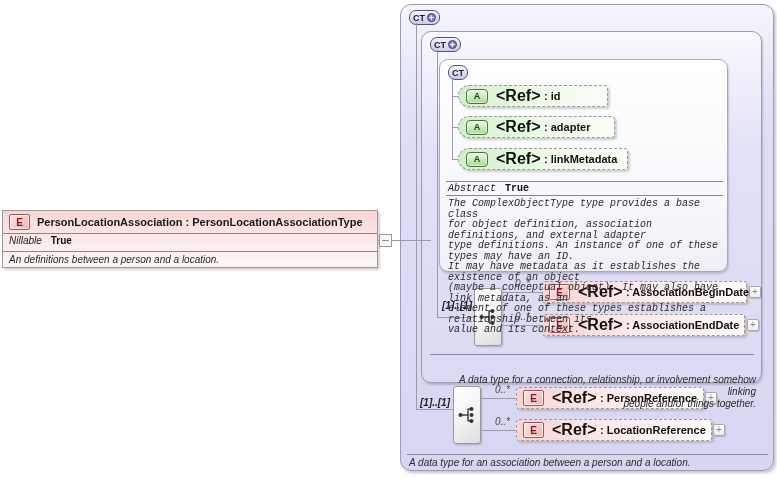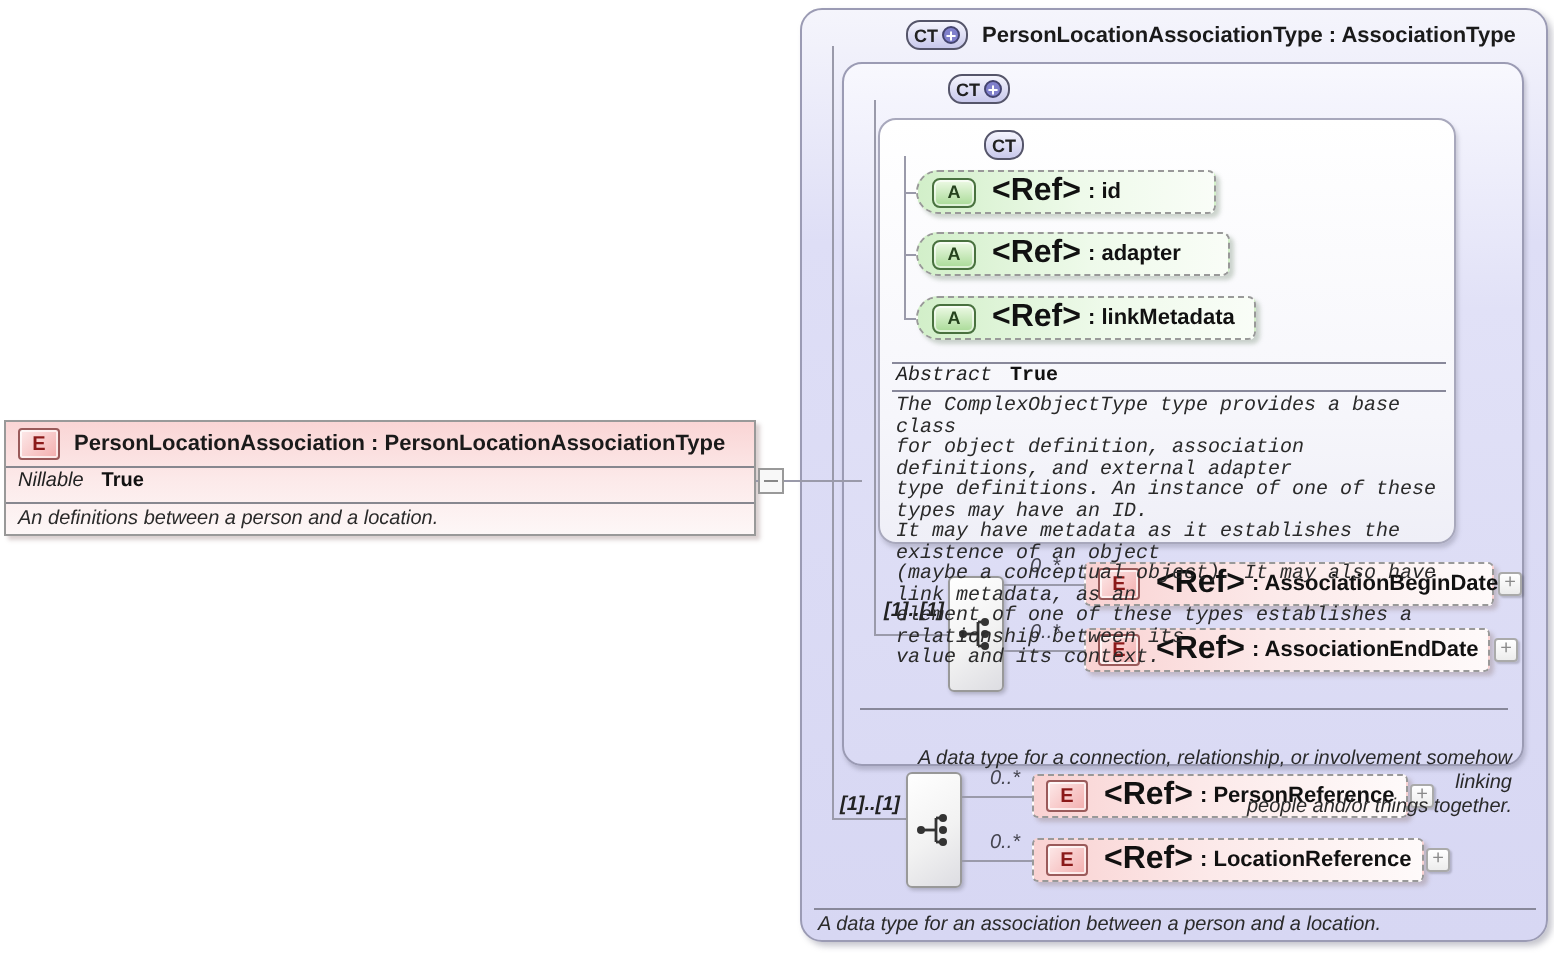--- a/index.html
+++ b/index.html
@@ -13,21 +13,21 @@
   .inner{left:20px;top:26px;width:341px;height:352px;border-radius:10px;
          background:linear-gradient(to bottom,#f8f8fe 0%,#e1e1f7 35%,#dadaf4 100%);
          box-shadow:1px 2px 2px rgba(110,110,130,.35);}
   .ctbox{left:17px;top:27px;width:289px;height:213px;border-radius:9px;border-color:#a8a8bc;
          background:linear-gradient(to bottom,#ffffff 0%,#f6f6fb 70%,#efeff7 100%);
          box-shadow:1px 2px 2px rgba(120,120,140,.35);}
   .leftbox{left:2px;top:210px;width:376px;height:58px;border-color:#999;
          background:linear-gradient(to bottom,#fad5d5 0%,#fce9e9 50%,#fdf7f7 100%);
          box-shadow:2px 2px 2px rgba(150,120,120,.35);}
 
-  .hdr{position:absolute;left:8px;top:5px;display:flex;align-items:center;gap:7px;white-space:nowrap;margin-left:44px;}
+  .hdr{position:absolute;left:8px;top:5px;display:flex;align-items:flex-end;gap:7px;white-space:nowrap;}
   .title{font-weight:bold;font-size:11px;color:#1a1a1a;}
 
   .ct-icon{display:inline-flex;align-items:center;gap:2px;border:1px solid #55556a;border-radius:7px;
            background:linear-gradient(#f4f4fd,#c9c9ec);padding:0 3px;height:13px;
            font-size:9px;font-weight:bold;color:#222;}
   .ct-plus{display:inline-block;width:9px;height:9px;border-radius:50%;background:#8080cc;
            border:1px solid #44446f;color:#fff;font-size:9px;line-height:8px;text-align:center;
            font-weight:bold;box-sizing:border-box;}
   .e-icon{flex:none;width:19px;height:14px;border:1px solid #9a5a5a;border-radius:2px;
           background:linear-gradient(135deg,#fdeaea,#f3adad);color:#8b1a1a;font-weight:bold;
@@ -88,21 +88,20 @@
   <div class="conn-sq" style="z-index:5;">
     <div class="bar"></div>
   </div>
 
   <div class="box outer">
     <div class="hdr">
       <span class="ct-icon">
         <span>CT</span>
           <span class="ct-plus">+</span>
       </span>
-      <span class="title">PersonLocationAssociationType : AssociationType</span>
     </div>
 
     <div class="vline" style="left:15px;top:18px;height:386px;"></div>
     <div class="hline" style="left:15px;top:404px;width:37px;"></div>
     <div class="seqlabel" style="left:19px;top:392px;">[1]..[1]</div>
 
     <div class="compositor" style="left:52px;top:381px;">
       <svg width="18" height="18" viewBox="0 0 18 18">
         <line x1="2" y1="9" x2="10" y2="9" stroke="#333" stroke-width="1.4"></line>
         <line x1="10" y1="3" x2="10" y2="15" stroke="#333" stroke-width="1.4"></line>

